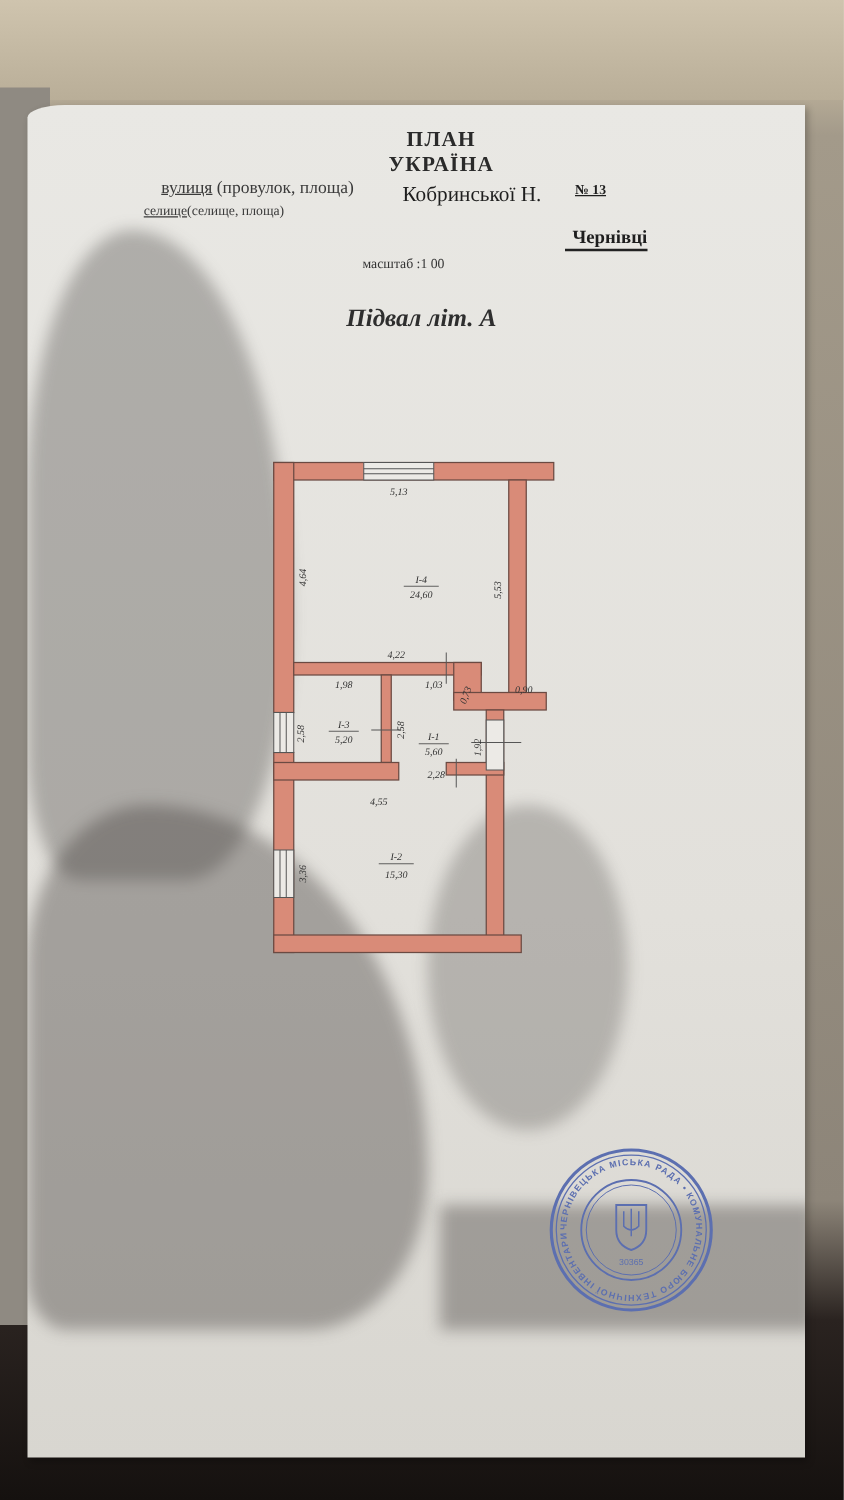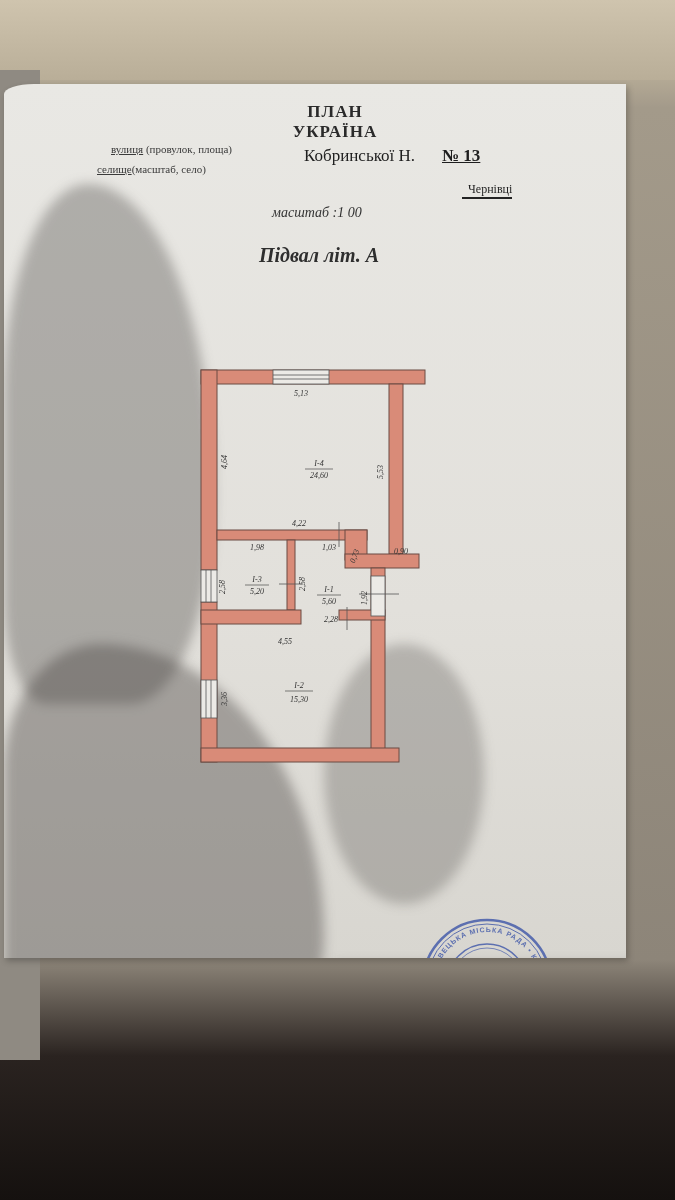--- a/index.html
+++ b/index.html
@@ -10,65 +10,65 @@
   }
   .table-top {
     position:absolute; left:0; top:0; width:675px; height:80px;
     background: linear-gradient(180deg, #cfc4ae, #b9ae98);
   }
   .page-under {
     position:absolute; left:0; top:70px; width:40px; height:990px;
     background:#8f8a82;
   }
   .page {
-    position:absolute; left:4px; top:84px; width:622px; height:874px;
+    position:absolute; left:22px; top:84px; width:622px; height:1082px;
     background: linear-gradient(180deg, #e9e8e4 0%, #e2e0db 60%, #d8d6d0 100%);
     border-top-left-radius: 30px 10px;
     box-shadow: 2px 3px 6px rgba(0,0,0,0.25);
     overflow:hidden;
   }
   .shadow-blob {
     position:absolute; background: rgba(70,66,62,0.35); filter: blur(6px);
   }
   .header { position:absolute; left:0; top:0; width:100%; }
   .title1, .title2 {
     position:absolute; width:100%; text-align:center;
     font-weight:bold; font-size:17px; color:#2a2a2a; letter-spacing:1px;
     font-family: "Liberation Serif", serif;
   }
   .title1 { top:18px; left:20px; }
   .title2 { top:38px; left:20px; }
-  .street-hint { position:absolute; left:107px; top:59px; font-size:11px; color:#3a3a3a; }
+  .street-hint { position:absolute; left:107px; top:59px; font-size:14px; color:#3a3a3a; }
   .street-hint u { text-decoration: underline; }
   .city-hint { position:absolute; left:93px; top:79px; font-size:11px; color:#3a3a3a; }
   .street-name { position:absolute; left:300px; top:62px; font-size:17px; font-weight:normal; color:#1e1e1e; }
-  .house-no { position:absolute; left:438px; top:62px; font-size:17px; font-weight:bold; color:#1e1e1e; text-decoration:underline; }
-  .city-name { position:absolute; left:430px; top:98px; font-size:12px; font-weight:normal; color:#1e1e1e; border-bottom:2px solid #222; padding-left:6px;margin-left:28px; }
-  .scale { position:absolute; left:268px; top:121px; font-size:14px; font-style:italic; color:#333; }
+  .house-no { position:absolute; left:438px; top:62px; font-size:11px; font-weight:bold; color:#1e1e1e; text-decoration:underline; }
+  .city-name { position:absolute; left:430px; top:98px; font-size:15px; font-weight:bold; color:#1e1e1e; border-bottom:2px solid #222; padding-left:6px; }
+  .scale { position:absolute; left:268px; top:121px; font-size:11px; color:#333; }
   .floor { position:absolute; left:255px; top:160px; font-size:20px; font-style:italic; font-weight:bold; color:#2e2e2e; }
   .plan { position:absolute; left:185px; top:278px; }
   .stamp { position:absolute; left:413px; top:830px; }
 </style>
 </head>
 <body>
 
 <div class="table-top"></div>
 <div class="page-under"></div>
 
 <div class="page">
   <div class="shadow-blob" style="left:0; top:100px; width:210px; height:520px; border-radius: 40% 60% 40% 20%;"></div>
   <div class="shadow-blob" style="left:0; top:560px; width:320px; height:420px; border-radius: 30% 70% 30% 10%; background:rgba(70,66,62,0.4);"></div>
   <div class="shadow-blob" style="left:320px; top:560px; width:160px; height:260px; border-radius: 50%; background:rgba(80,76,72,0.3);"></div>
   <div class="shadow-blob" style="left:330px; top:880px; width:300px; height:100px; background:rgba(70,66,62,0.4);"></div>
 
   <div class="header">
     <div class="title1">ПЛАН</div>
     <div class="title2">УКРАЇНА</div>
     <div class="street-hint"><u>вулиця</u><span> (провулок, площа)</span></div>
-    <div class="city-hint"><u>селище</u><span>(масштаб, село)</span></div>
+    <div class="city-hint"><u>селище</u><span>(селище, площа)</span></div>
     <div class="street-name">Кобринської Н.</div>
     <div class="house-no">№ 13</div>
     <div class="city-name">Чернівці</div>
     <div class="scale">масштаб :1 00</div>
     <div class="floor">Підвал  літ. А</div>
   </div>
 
   <svg class="plan" width="260" height="420" viewBox="0 0 260 420" font-family="Liberation Serif, serif" font-style="italic" font-size="8" fill="#333">
     <g fill="#d98b78" stroke="#6b4a42" stroke-width="1">
 

